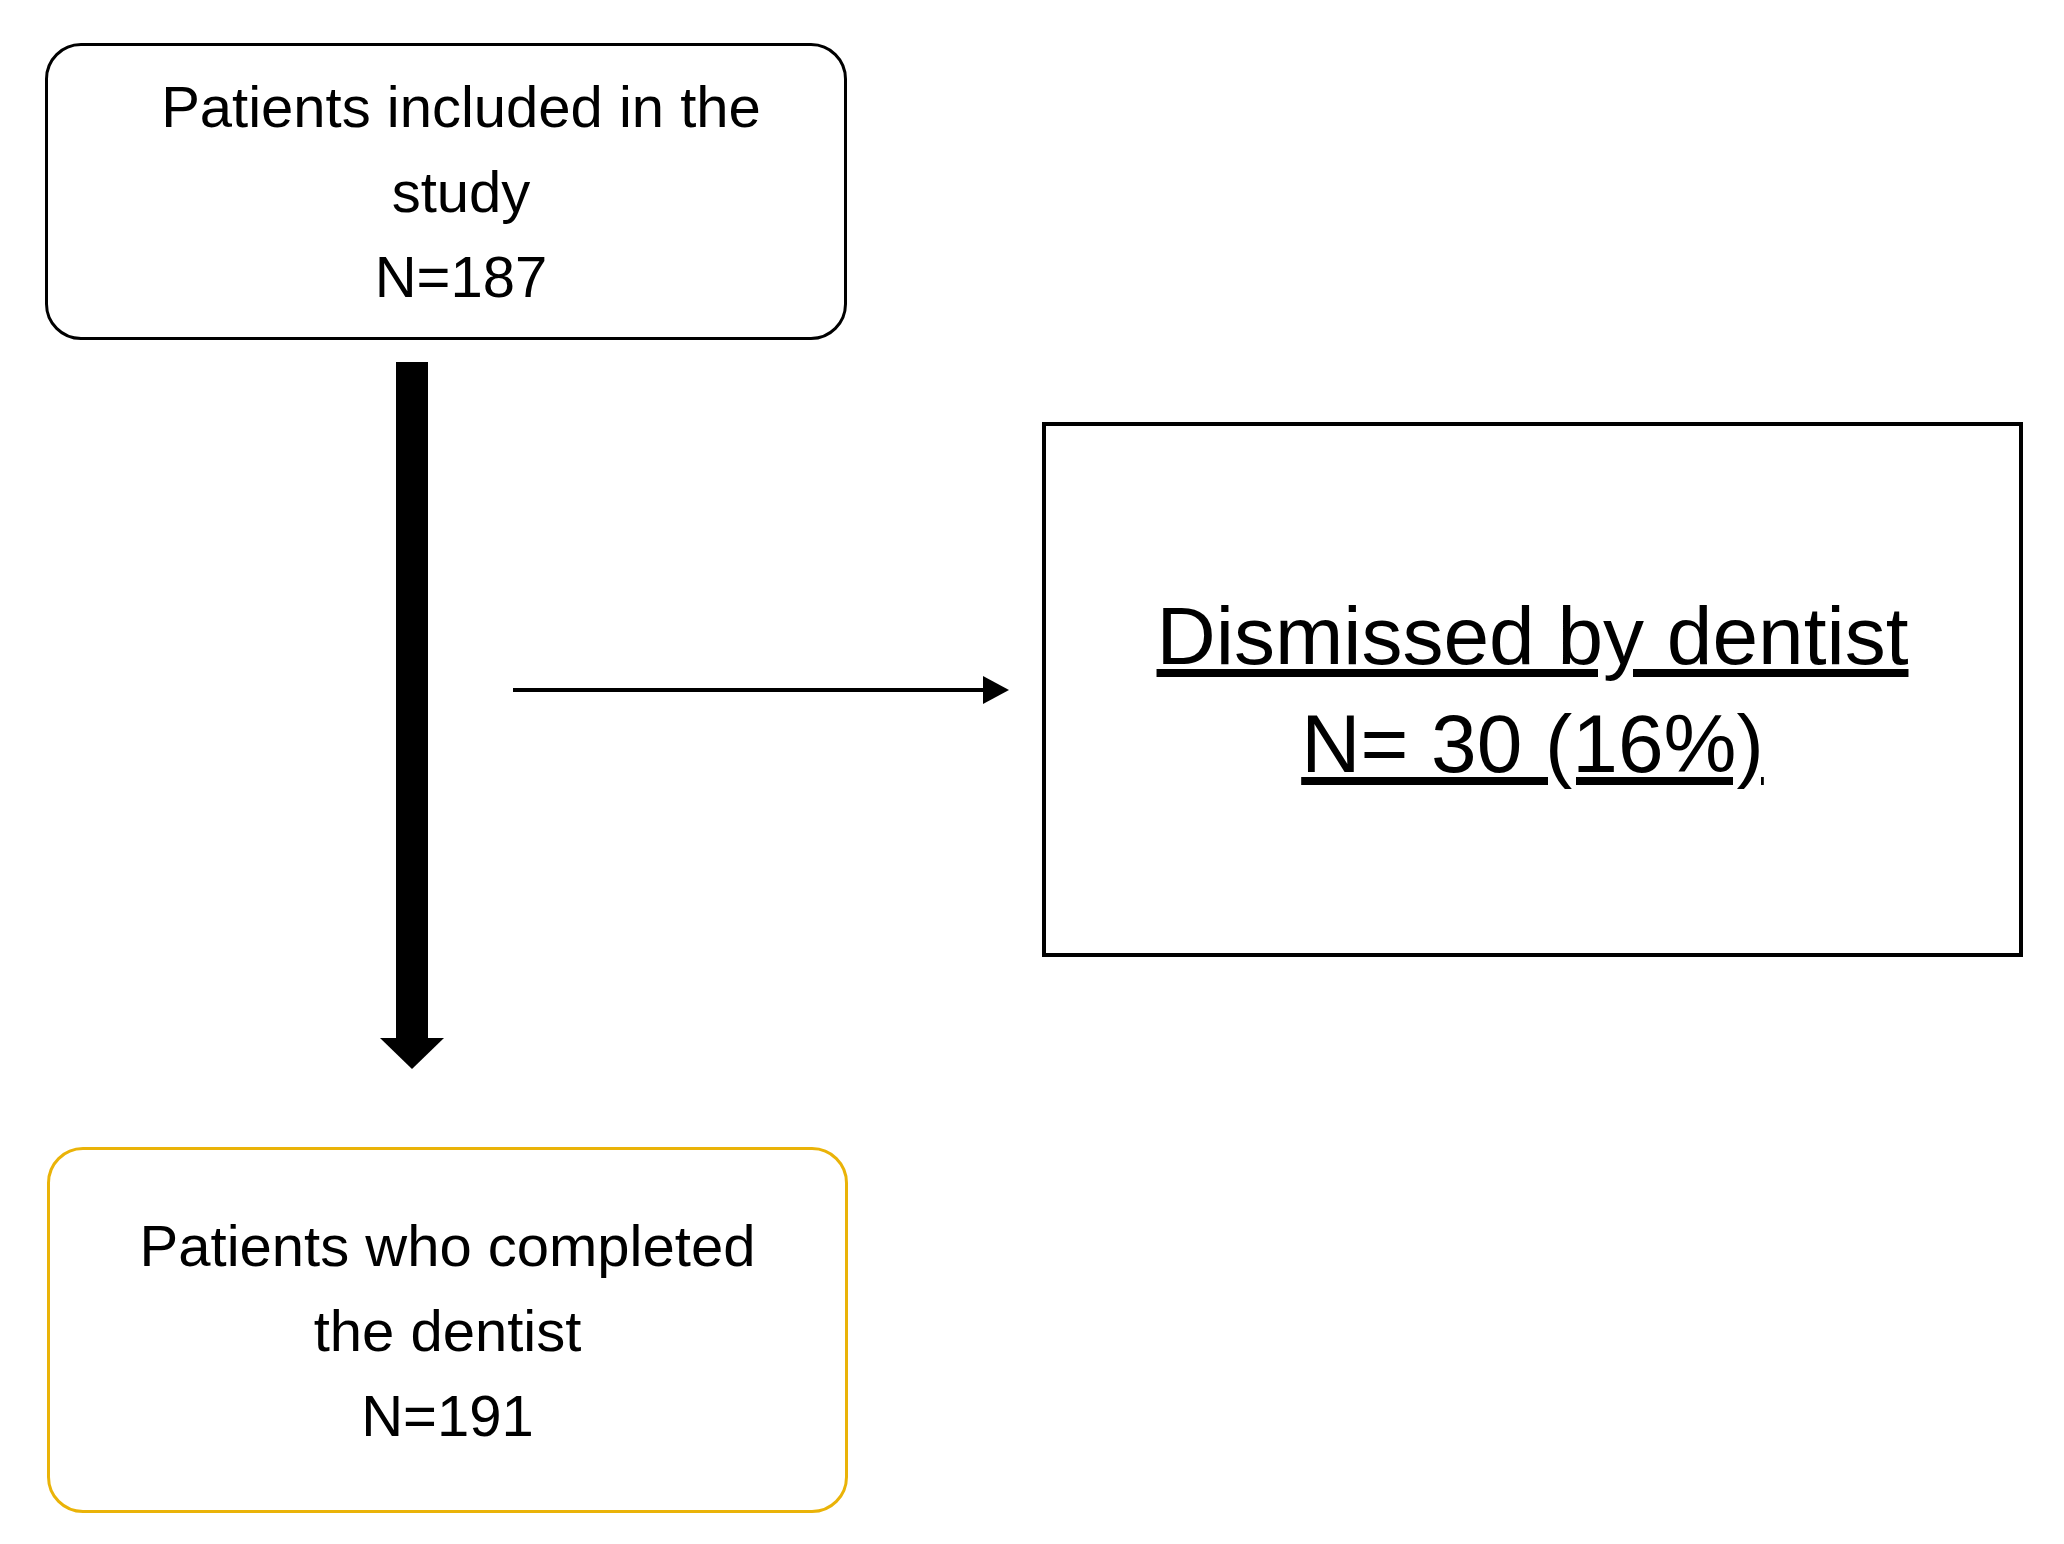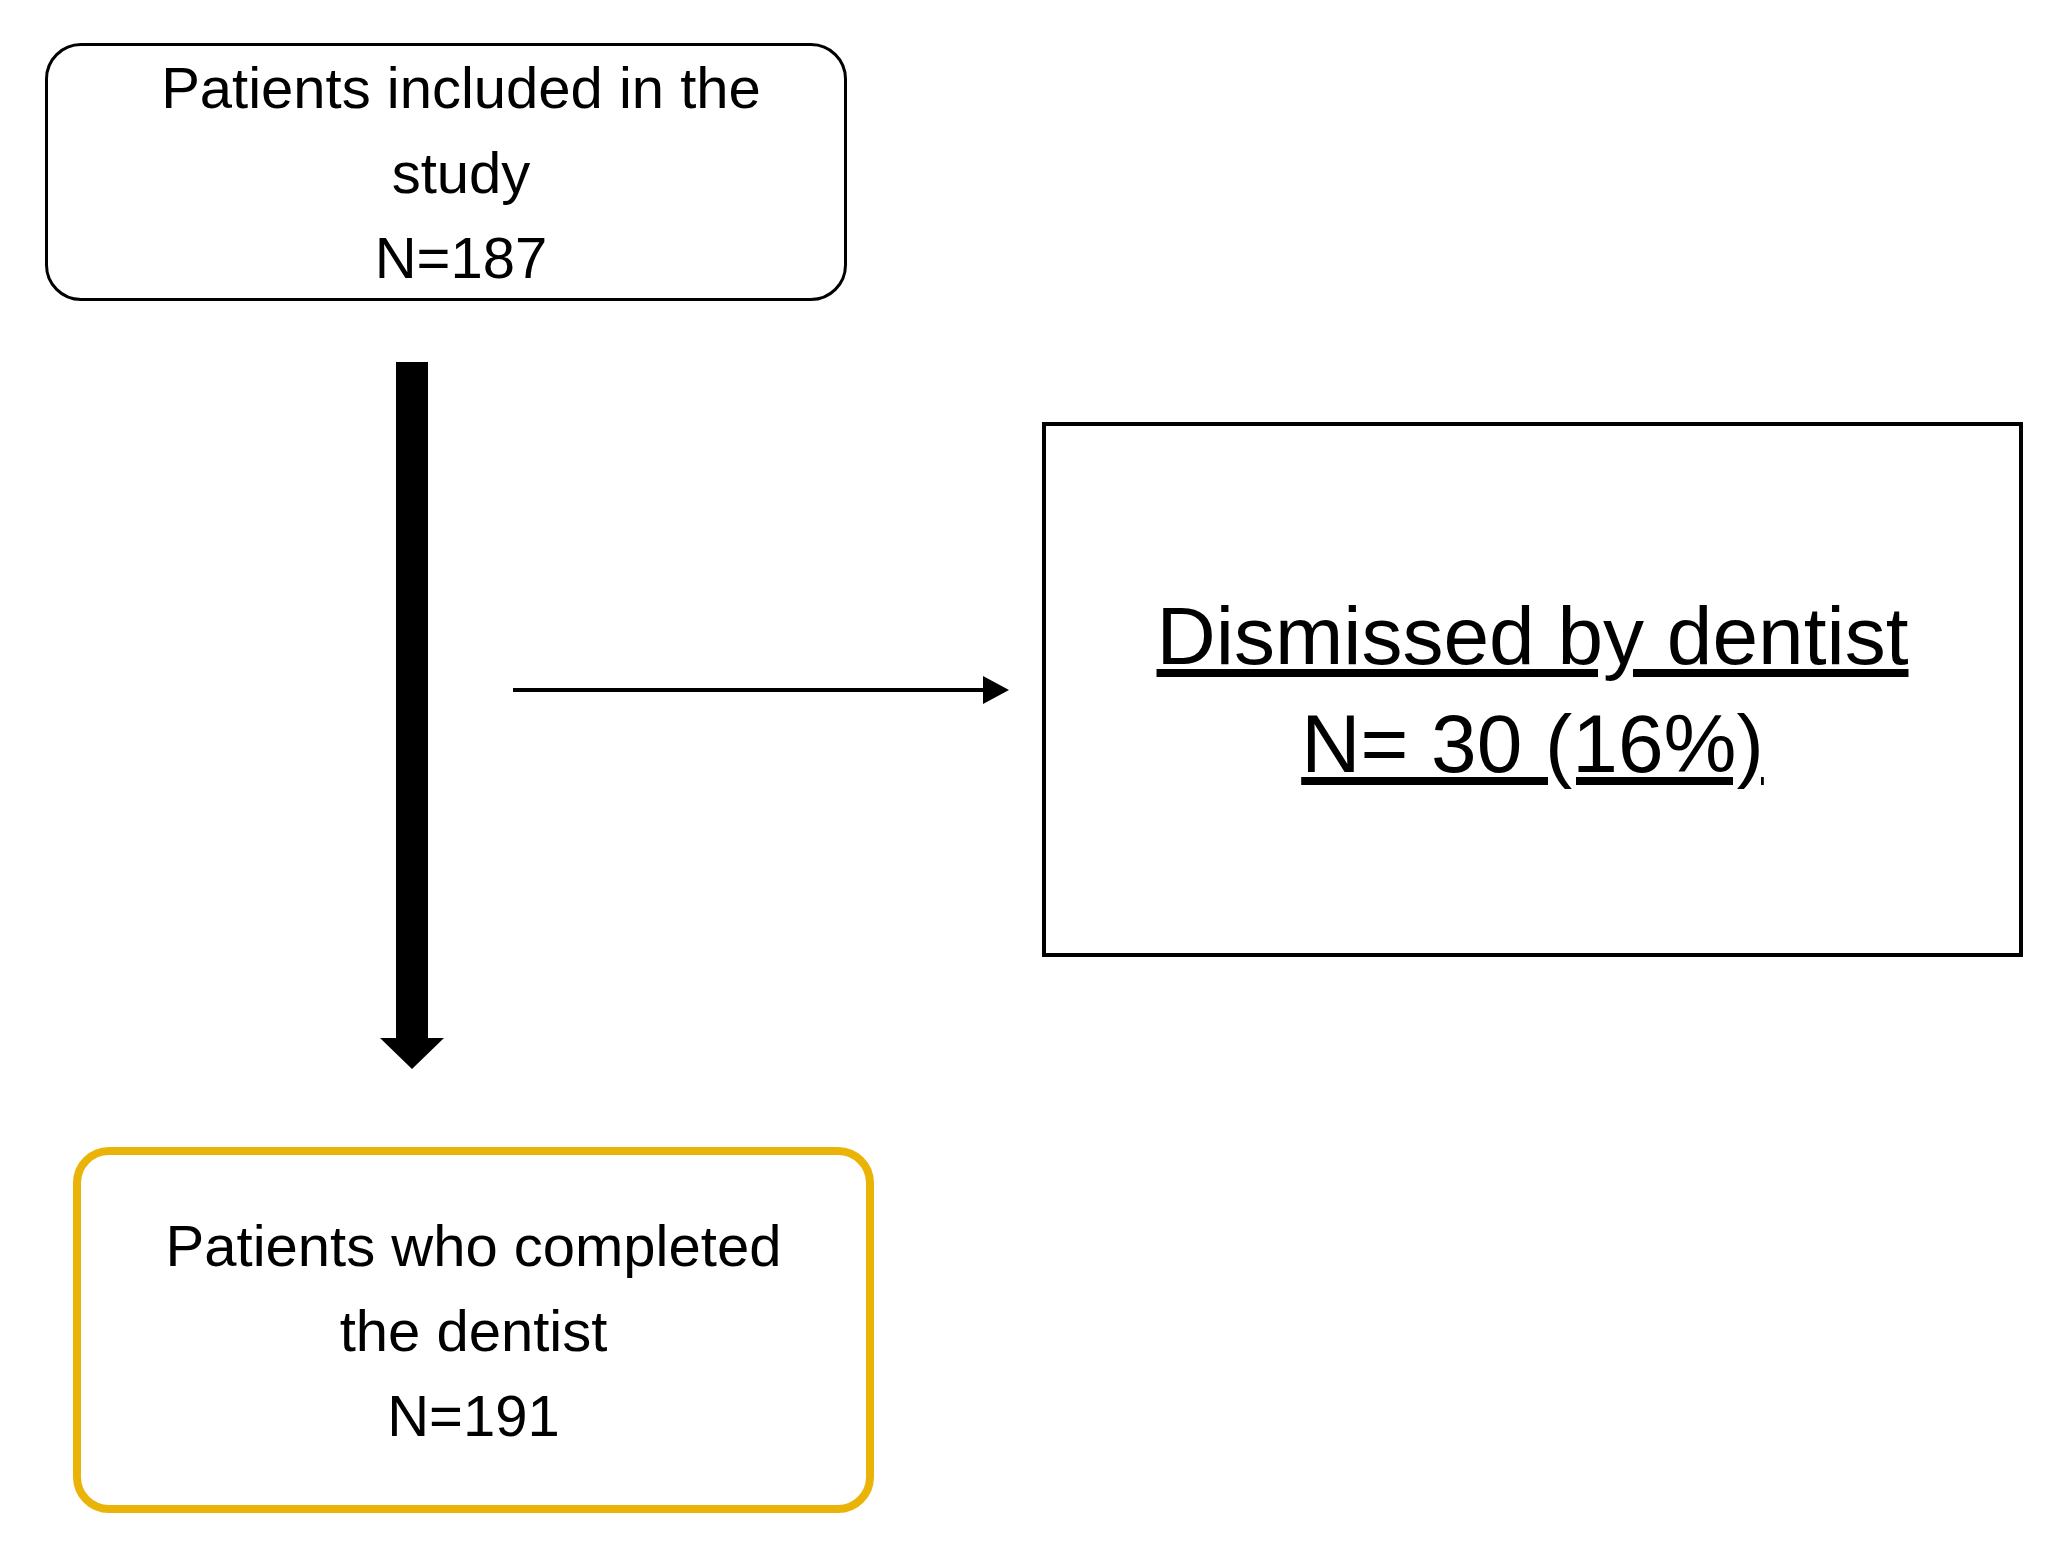--- a/index.html
+++ b/index.html
@@ -25,45 +25,44 @@
     justify-content: center;
     align-items: center;
     text-align: center;
   }
   .node .line {
     white-space: nowrap;
   }
   
   .node-included {
     left: 45px; top: 43px;
-    width: 802px; height: 258px;
+    width: 802px; height: 297px;
     border: 3px solid #000000;
     border-radius: 36px;
     font-size: 58px;
     line-height: 85px;
     padding-left: 30px;
   }
   
   .node-dismissed {
     left: 1042px; top: 422px;
     width: 981px; height: 535px;
     border: 4px solid #000000;
     font-size: 82px;
     line-height: 108px;
     text-decoration: underline;
   }
   
   .node-completed {
     left: 47px; top: 1147px;
     width: 801px; height: 366px;
-    border: 8px solid #eab308;
+    border: 3px solid #eab308;
     border-radius: 36px;
     font-size: 58px;
     line-height: 85px;
-    margin-left: 26px;
   }
   
   .thick-arrow-shaft {
     position: absolute;
     left: 396px; top: 362px;
     width: 32px; height: 676px;
     background: #000000;
   }
   .thick-arrow-head {
     position: absolute;

